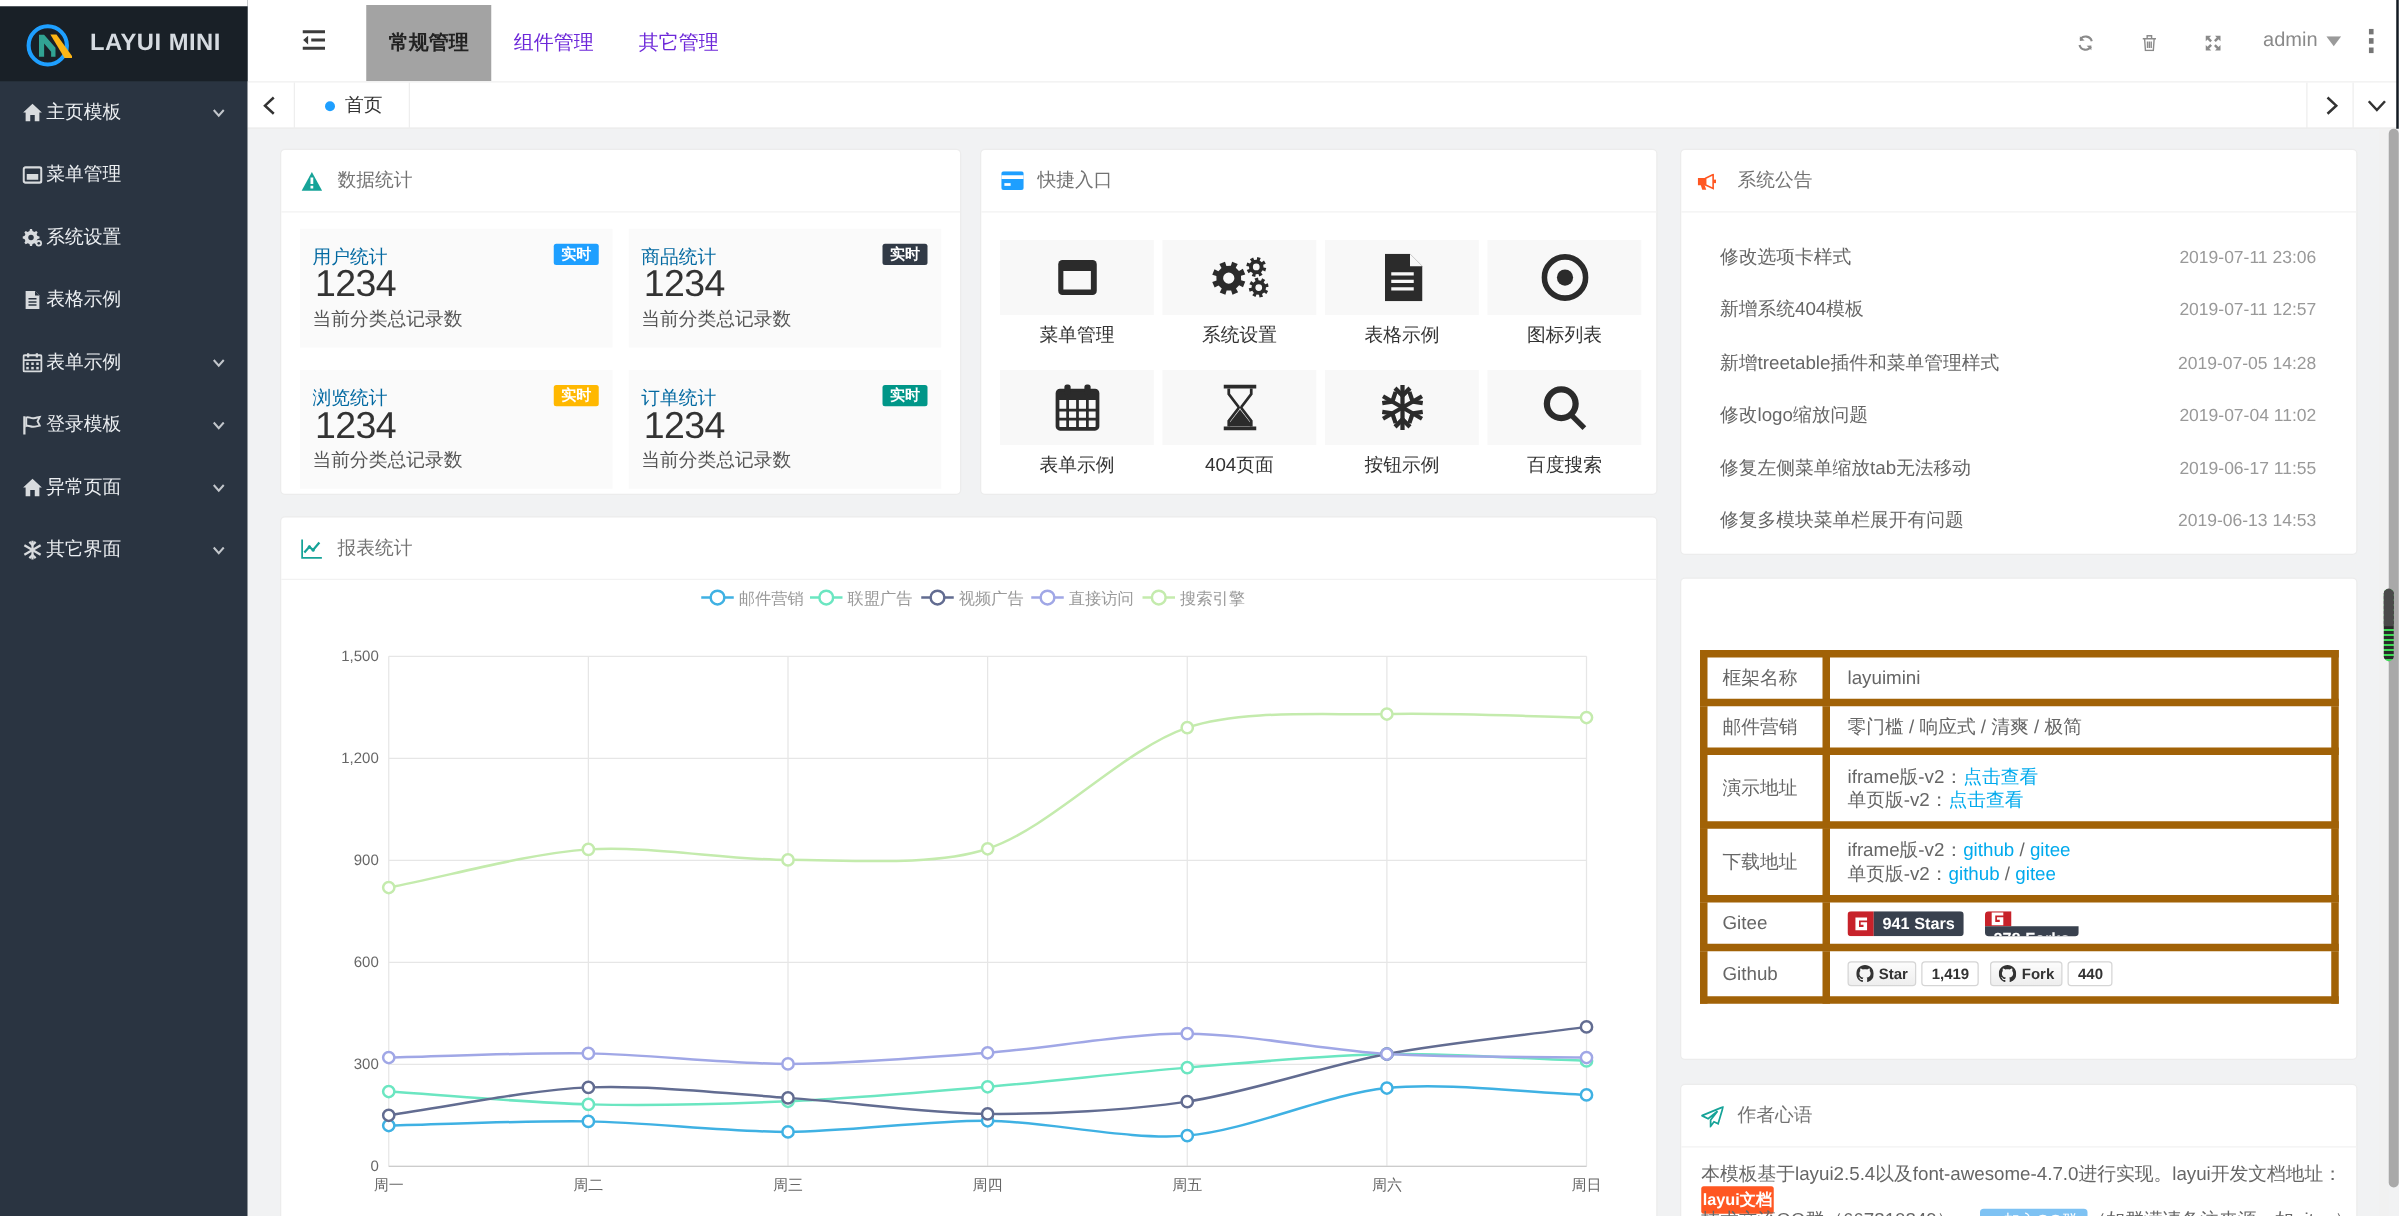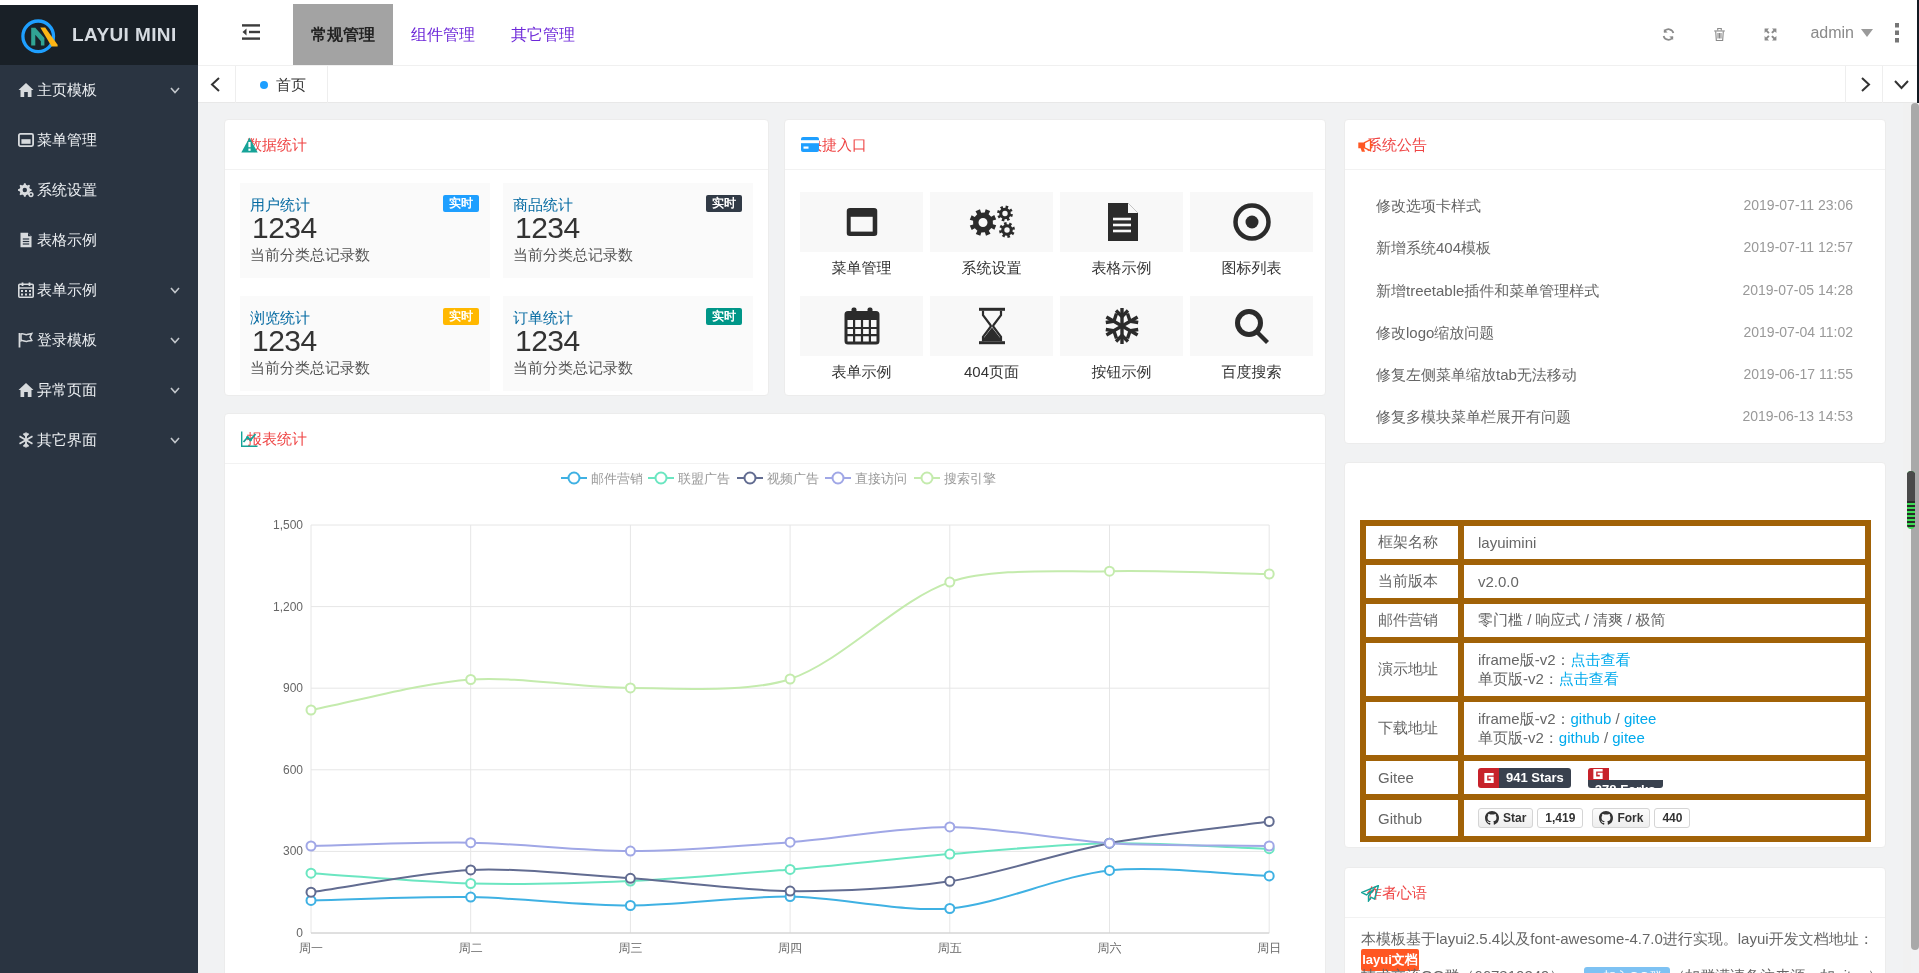--- a/index.html
+++ b/index.html
@@ -22,21 +22,21 @@
 #admin{position:absolute;top:0;right:65px;height:65px;line-height:65px;font-size:16px;color:#8a8a8a;}
 #dots{position:absolute;right:20px;top:23px;width:4px;height:20px;}
 
 #tabbar{position:absolute;left:198px;top:65px;right:0;height:38px;background:#fff;border-top:1px solid #f0f0f0;border-bottom:1px solid #e8e8e8;}
 .tbox{position:absolute;top:0;width:37px;height:37px;}
 #tab-home{position:absolute;left:37px;top:0;width:93px;height:37px;border-left:1px solid #eee;border-right:1px solid #eee;}
 #tab-home .dot{position:absolute;left:24px;top:15px;width:8px;height:8px;border-radius:50%;background:#1E9FFF;}
 #tab-home .t{position:absolute;left:40px;top:0;line-height:37px;font-size:15px;color:#333;}
 
 .panel{position:absolute;background:#fff;border:1px solid #ececec;border-radius:4px;}
-.phead{height:50px;line-height:50px;border-bottom:1px solid #f2f2f2;font-size:15px;color:#ef4444;padding-left:22px;position:relative;}
+.phead{height:50px;line-height:50px;border-bottom:1px solid #f2f2f2;font-size:15px;color:#737373;padding-left:45px;position:relative;}
 .phead svg{position:absolute;left:16px;top:17px;}
 
 .scard{position:absolute;width:250px;height:95px;background:#fafafa;}
 .scard .t1{position:absolute;left:10px;top:13px;font-size:15px;color:#0369a1;}
 .scard .num{position:absolute;left:12px;top:28px;font-size:30px;color:#333;letter-spacing:-0.5px;}
 .scard .t2{position:absolute;left:10px;top:63px;font-size:15px;color:#555;}
 .badge{position:absolute;right:11px;top:12px;height:17px;line-height:17px;padding:0 6px;border-radius:2px;color:#fff;font-size:12px;font-weight:bold;}
 
 .qbox{position:absolute;width:123px;height:60px;background:#f8f8f8;}
 .qbox svg{position:absolute;left:50%;top:50%;transform:translate(-50%,-50%);}
@@ -456,24 +456,20 @@
 </div>
 
 <div class="panel" style="left:1344px;top:462px;width:542px;height:386px;">
   <table id="vtable">
     <tbody>
         <tr style="height:39px;">
           <td class="l">框架名称</td>
           <td>layuimini</td>
         </tr>
     <tr style="height:39px;">
-          <td class="l">当前版本</td>
-          <td>v2.0.0</td>
-        </tr>
-    <tr style="height:39px;">
           <td class="l">邮件营销</td>
           <td>零门槛 / 响应式 / 清爽 / 极简</td>
         </tr>
     <tr style="height:59px;">
           <td class="l">演示地址</td>
           <td>iframe版-v2：<a>点击查看</a><br>单页版-v2：<a>点击查看</a></td>
         </tr>
     <tr style="height:59px;">
           <td class="l">下载地址</td>
           <td>iframe版-v2：<a>github</a> / <a>gitee</a><br>单页版-v2：<a>github</a> / <a>gitee</a></td>

